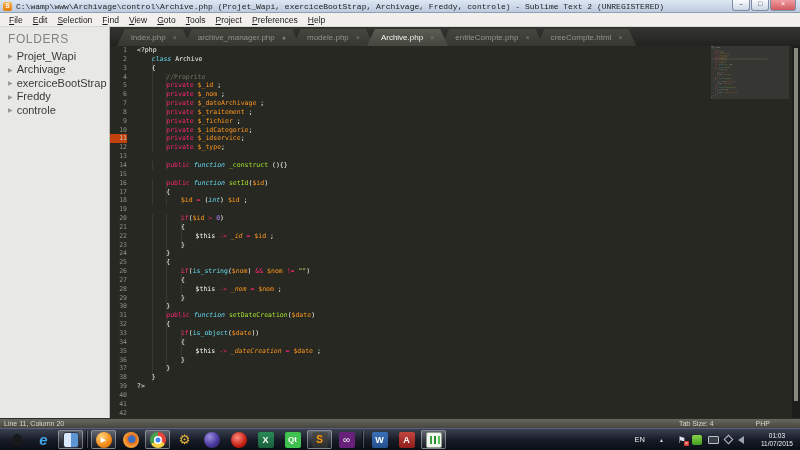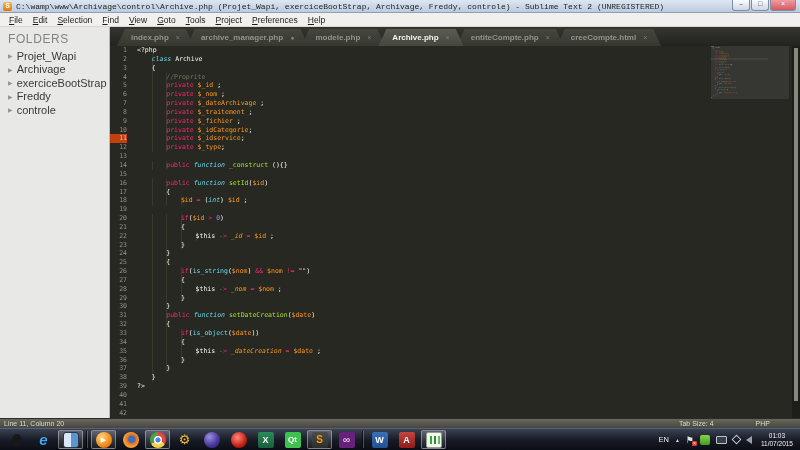--- a/index.html
+++ b/index.html
@@ -29,21 +29,21 @@
   .sidebar { width:110px; background:#e8e8e6; border-right:1px solid #b9b9b5; }
   .folders-header { font-size:12px; letter-spacing:.6px; color:#84847e; padding:5px 0 3px 8px; }
   .folder-item { display:flex; align-items:center; height:13.5px; padding-left:8px; }
   .folder-arrow { font-size:6px; color:#98988f; margin-right:4px; }
   .folder-label { font-size:11px; color:#3a3a36; }
 
   .editor { flex:1; display:flex; flex-direction:column; min-width:0; }
   .tabbar { height:19px; background:linear-gradient(#34352f,#222320); display:flex; align-items:flex-end; padding-left:7px; }
   .tab { height:17px; display:flex; align-items:center; gap:7px; padding:0 14px; margin-right:-7px;
     background:linear-gradient(#45463f,#36372f); clip-path:polygon(8px 0, calc(100% - 8px) 0, 100% 100%, 0 100%); }
-  .tab .tlabel { font-size:8px; color:#93938b; white-space:nowrap;font-weight:bold; }
+  .tab .tlabel { font-size:8px; color:#93938b; white-space:nowrap; }
   .tab .tclose { font-size:7px; color:#7e7e76; }
   .tab.active { background:linear-gradient(#5b5c53,#45463e); z-index:2; }
   .tab.active .tlabel { color:#f4f4ef; }
 
   
   .code-area { position:relative; flex:1; background:#272822; overflow:hidden; }
   .code-wrap { display:flex; }
   .gutter { width:22px; flex:0 0 22px; text-align:right; padding-right:5px; }
   .ln { font-family:"DejaVu Sans Mono", monospace; font-size:6.5px; line-height:8.85px; height:8.85px; color:#8f908a; }
   .ln.cur { background:#c2410c; color:#c8c8c0; }
@@ -89,21 +89,21 @@
   .icon-excel { background:linear-gradient(#2a8a58,#1a5e3c); color:#fff; font-weight:bold; font-size:9px; border-radius:2px; }
   .icon-qt { background:#3fc14f; color:#fff; font-weight:bold; font-size:8px; border-radius:2px; }
   .icon-sublime-text { background:linear-gradient(#4c4c4c,#2c2c2c); color:#ff9800; font-weight:bold; font-size:10px; border-radius:2px; }
   .icon-visual-studio { background:#68217a; color:#efe6f2; font-size:10px; border-radius:2px; }
   .icon-word { background:linear-gradient(#3a6fb8,#24508f); color:#fff; font-weight:bold; font-size:9px; border-radius:2px; }
   .icon-access { background:linear-gradient(#c2453f,#8e1d19); color:#fff; font-weight:bold; font-size:9px; border-radius:2px; }
   .icon-chart-tool { background:#f2f5f0; border:1px solid #8fa08f; border-radius:2px; }
   .icon-chart-tool::after { content:""; position:absolute; bottom:3px; left:3px; width:10px; height:8px;
     background:linear-gradient(90deg,#3aa33a 0 2px,transparent 2px 4px,#2d8a2d 4px 6px,transparent 6px 8px,#58c158 8px 10px); }
 
-  .tray { margin-left:auto; display:flex; align-items:center; gap:6px; padding-right:4px; }
+  .tray { margin-left:auto; display:flex; align-items:center; gap:14px; padding-right:4px; }
   .tray-lang { font-size:7.5px; color:#e8edf4; }
   .tray-chevron { font-size:5px; color:#cdd5df; }
   .tray-ico { position:relative; display:inline-block; }
   .tray-flag { color:#dfe5ee; font-size:9px; line-height:10px; }
   .tray-flag::after { content:"×"; position:absolute; right:-3px; bottom:-1px; background:#d23b2f; color:#fff;
     font-size:5px; line-height:5px; width:5px; height:5px; border-radius:1px; text-align:center; }
   .tray-shield { width:10px; height:10px; background:linear-gradient(#8bd24a,#3f9e1f); border-radius:2px; }
   .tray-display { width:11px; height:8px; border:1px solid #b9c2cd; border-radius:1px; background:#3a4048; }
   .tray-network { width:7px; height:7px; border:1px solid #b9c2cd; transform:rotate(45deg); }
   .tray-volume { width:0; height:0; border-top:4px solid transparent; border-bottom:4px solid transparent; border-right:6px solid #9aa3ad; }

